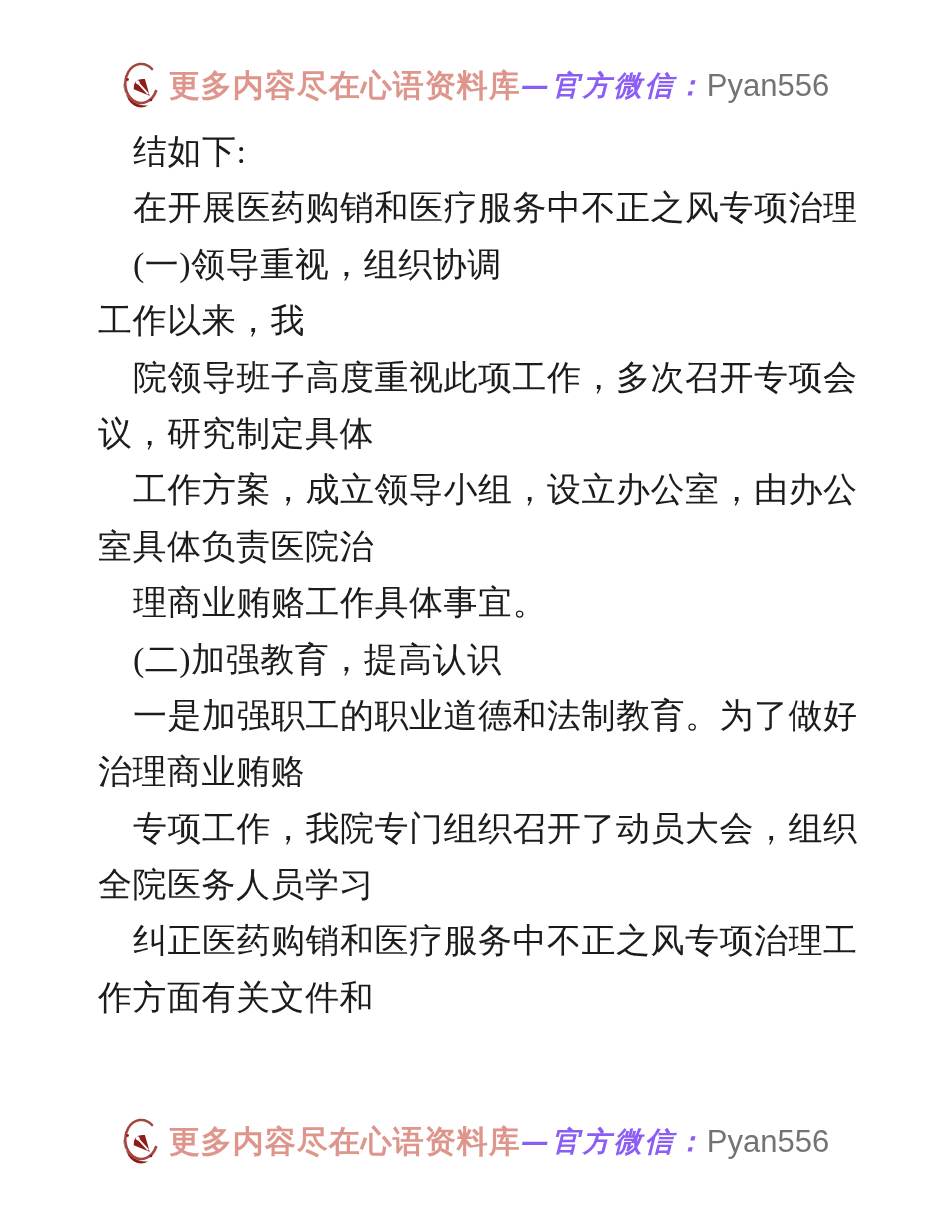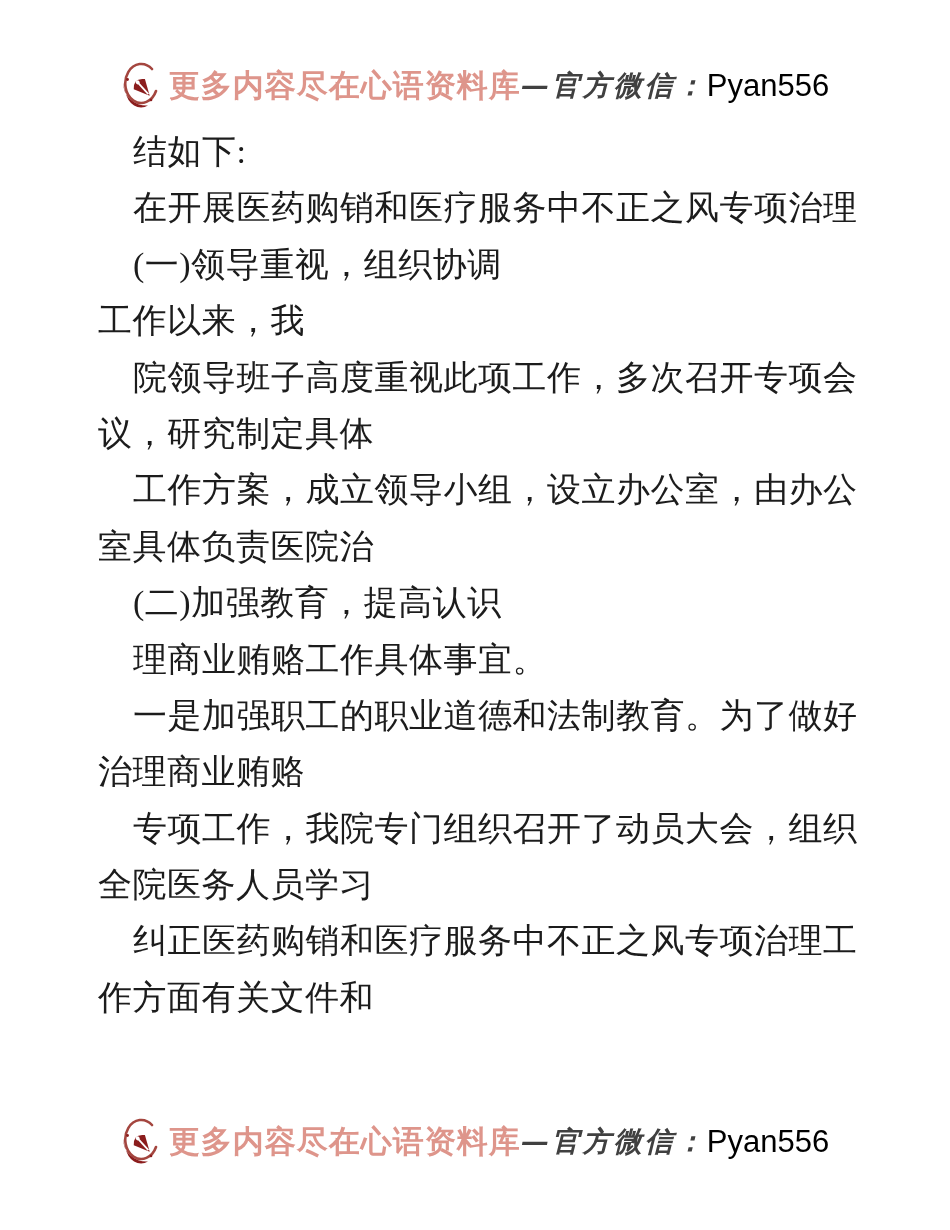--- a/index.html
+++ b/index.html
@@ -37,29 +37,29 @@
     flex: 0 0 auto;
   }
   .brand-text {
     color: #de958b;
     font-size: 31px;
     font-weight: bold;
     letter-spacing: 1px;
     font-family: "Liberation Serif", "DejaVu Serif", serif;
   }
   .channel-label {
-    color: #404040;
+    color: #8b5cf6;
     font-size: 28px;
     font-style: italic;
     font-weight: bold;
     letter-spacing: 3px;
     font-family: "DejaVu Serif", serif;
   }
   .wechat-id {
-    color: #000000;
+    color: #737373;
     font-size: 31px;
     font-family: "Liberation Sans", "DejaVu Sans", sans-serif;
   }
 
   
   .document-body {
     position: absolute;
     left: 98px;
     top: 124px;
     width: 770px;
@@ -104,22 +104,22 @@
 
   <div class="document-body">
       <div class="line indent">结如下:</div>
       <div class="line indent">在开展医药购销和医疗服务中不正之风专项治理</div>
       <div class="line indent">(一)领导重视，组织协调</div>
       <div class="line">工作以来，我</div>
       <div class="line indent">院领导班子高度重视此项工作，多次召开专项会</div>
       <div class="line">议，研究制定具体</div>
       <div class="line indent">工作方案，成立领导小组，设立办公室，由办公</div>
       <div class="line">室具体负责医院治</div>
+      <div class="line indent">理商业贿赂工作具体事宜。</div>
       <div class="line indent">(二)加强教育，提高认识</div>
-      <div class="line indent">理商业贿赂工作具体事宜。</div>
       <div class="line indent">一是加强职工的职业道德和法制教育。为了做好</div>
       <div class="line">治理商业贿赂</div>
       <div class="line indent">专项工作，我院专门组织召开了动员大会，组织</div>
       <div class="line">全院医务人员学习</div>
       <div class="line indent">纠正医药购销和医疗服务中不正之风专项治理工</div>
       <div class="line">作方面有关文件和</div>
     </div>
 
   <div class="watermark bottom">
     <svg class="logo" viewBox="0 0 40 48" aria-hidden="true">

